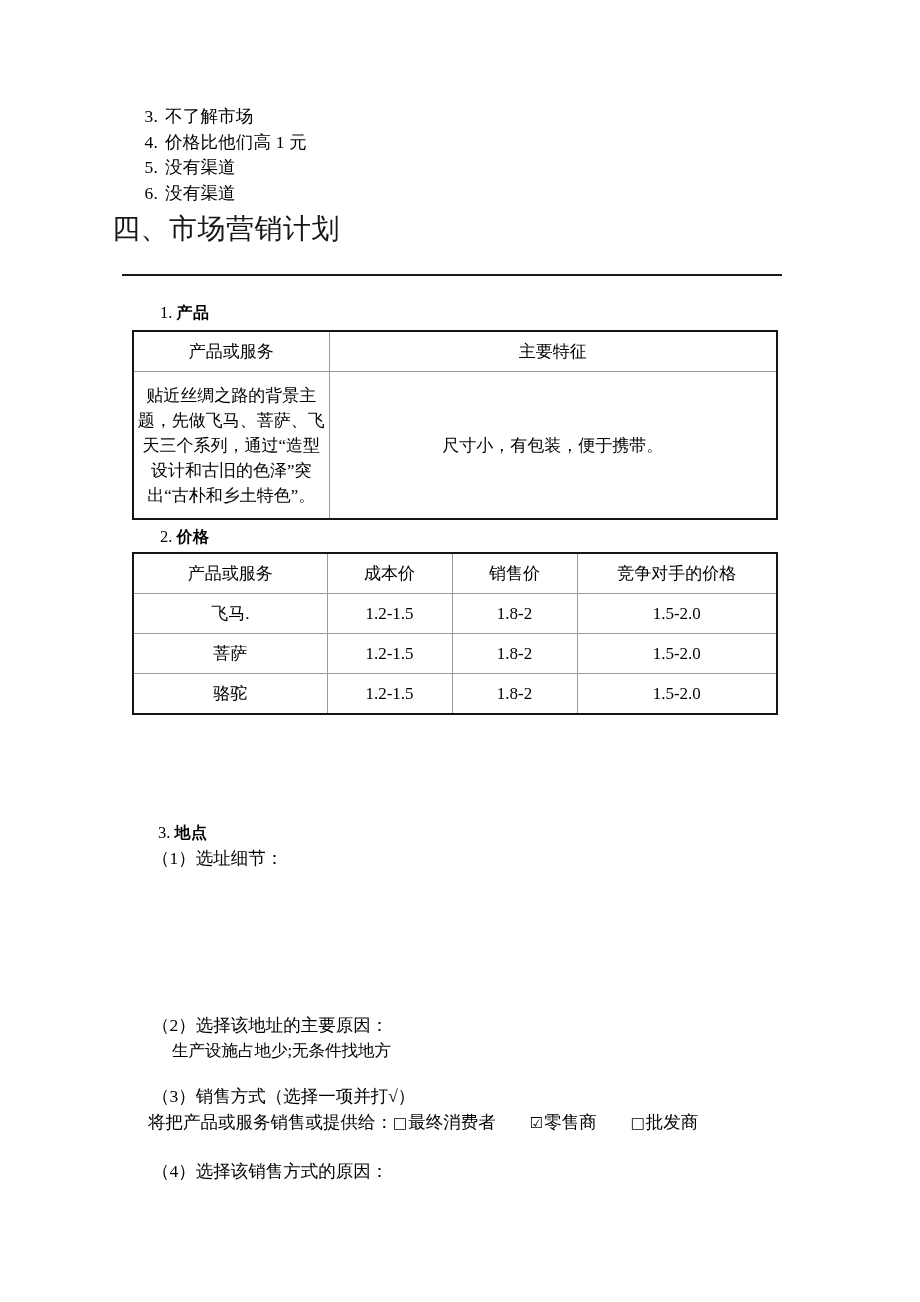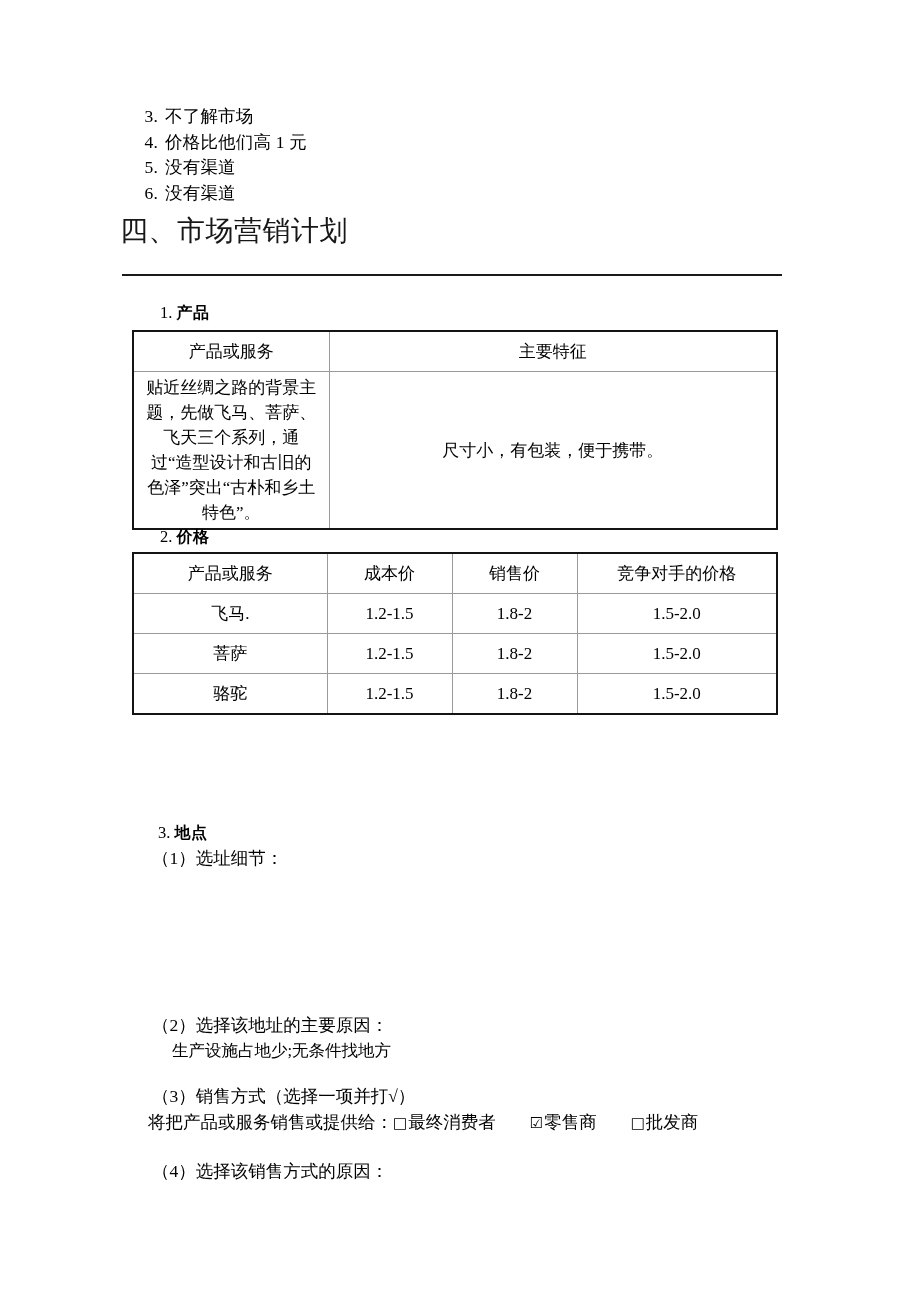--- a/index.html
+++ b/index.html
@@ -37,23 +37,23 @@
   }
   .list-item .num {
     display: inline-block;
     width: 26px;
     text-align: right;
     padding-right: 7px;
   }
 
   
   .section-heading {
-    left: 120px;
+    left: 112px;
     top: 214px;
-    font-family: Liberation Serif, serif;
+    font-family: Liberation Mono, monospace;
     font-size: 28px;
     line-height: 34px;
     font-weight: 400;
     letter-spacing: 0.5px;
     color: #171717;
   }
   .heading-rule {
     left: 122px;
     top: 274px;
     width: 660px;
@@ -85,21 +85,21 @@
     border: 2.3px solid #141414;
     background: #fff;
     table-layout: fixed;
   }
   table.doc td {
     border: 1px solid #9a9a9a;
     font-size: 17px;
     line-height: 25px;
     text-align: center;
     vertical-align: middle;
-    padding: 3px 10px;
+    padding: 3px 2px;
   }
   table.doc td.hdr { height: 33px; }
   td.left { text-align: left; padding-left: 10px; }
   .cell-para {
     text-align: justify;
     text-align-last: center;
     line-height: 27px;
     font-size: 16.5px;
     padding: 0 8px;
   }

